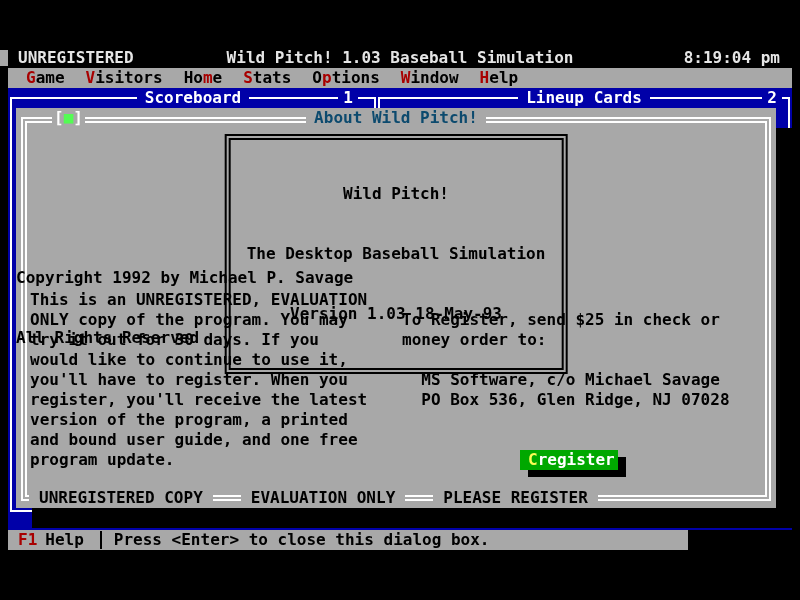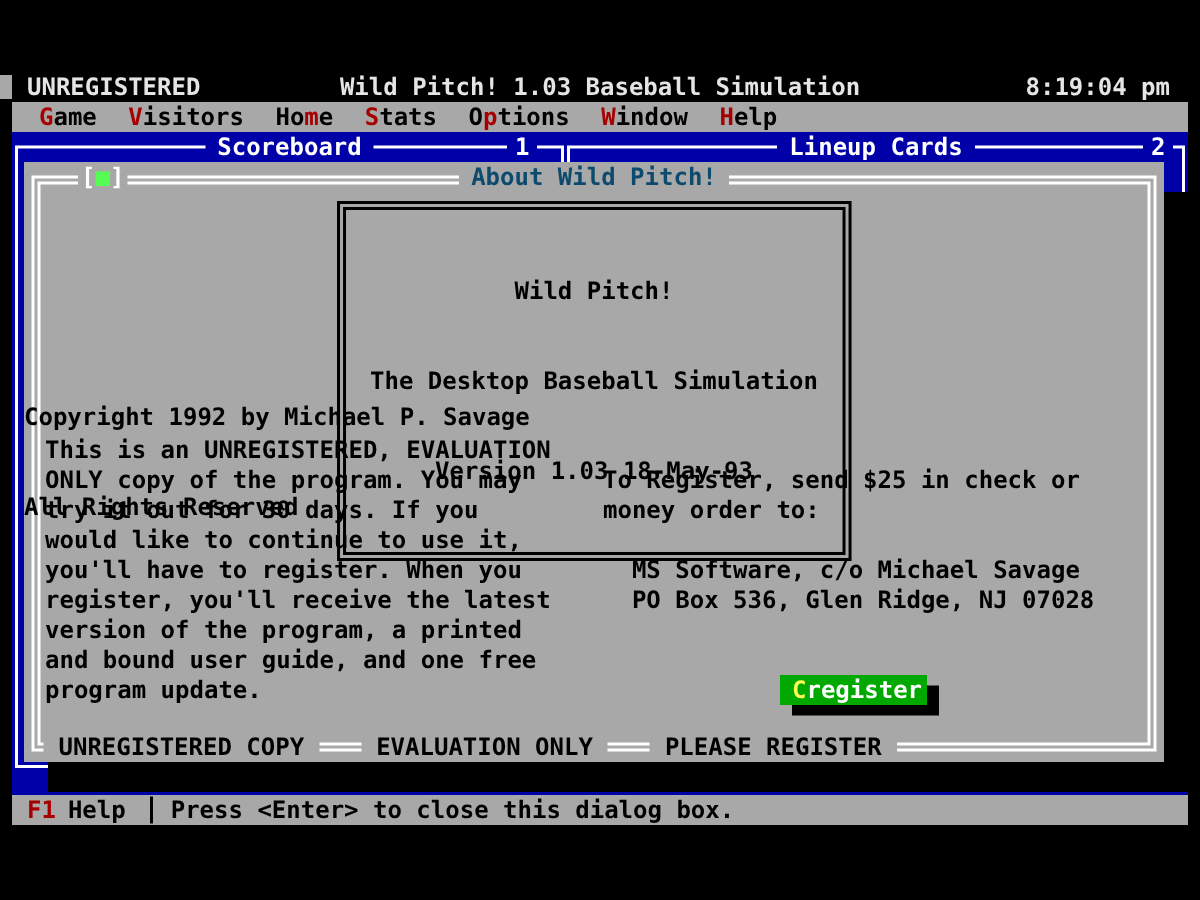--- a/index.html
+++ b/index.html
@@ -49,21 +49,21 @@
 
   .btn-shadow { position:absolute; left:512px; top:349px; width:98px; height:20px; background:#000; }
   .continue-btn { position:absolute; left:504px; top:342px; width:98px; height:20px;
                   background:#00A800; color:#fff; padding-left:8px; cursor:default; }
   .continue-btn .hot { color:#FCFC54; }
 
   .dlg-footer { position:absolute; left:0; right:0; bottom:0; height:20px;
                 display:flex; gap:28px;margin-left:13px; }
   .dlg-footer span { background:#A8A8A8; padding:0 10px; white-space:pre; }
 
-  .statusbar { position:absolute; left:8px; top:530px; width:784px; height:20px; background:#A8A8A8; color:#000;
+  .statusbar { position:absolute; left:8px; top:530px; width:680px; height:20px; background:#A8A8A8; color:#000;
                display:flex; align-items:center; padding-left:10px; }
   .statusbar .fkey { color:#A80000; margin-right:8px; }
   .statusbar .sep { width:2px; height:18px; background:#000; margin:0 12px 0 16px; }
   .statusbar .msg { white-space:pre; }
 </style>
 </head>
 <body>
 
 <div class="notch"></div>
 

